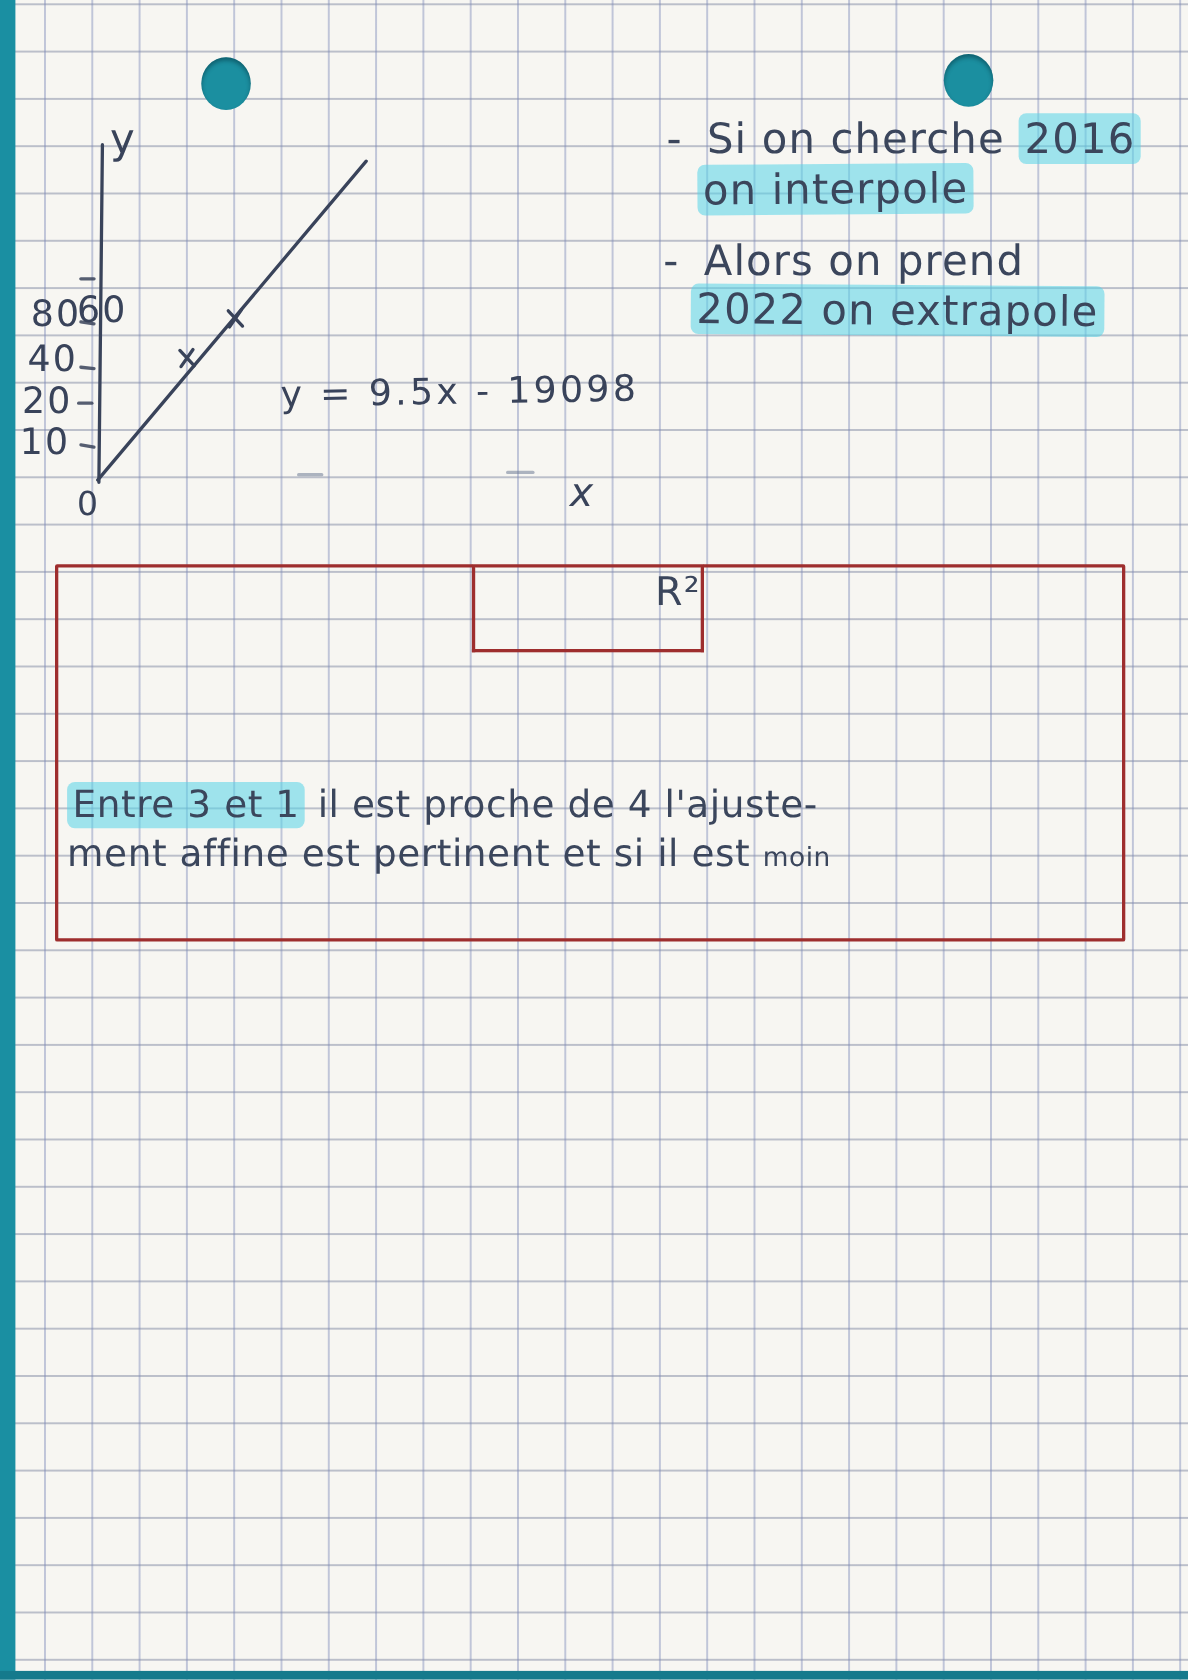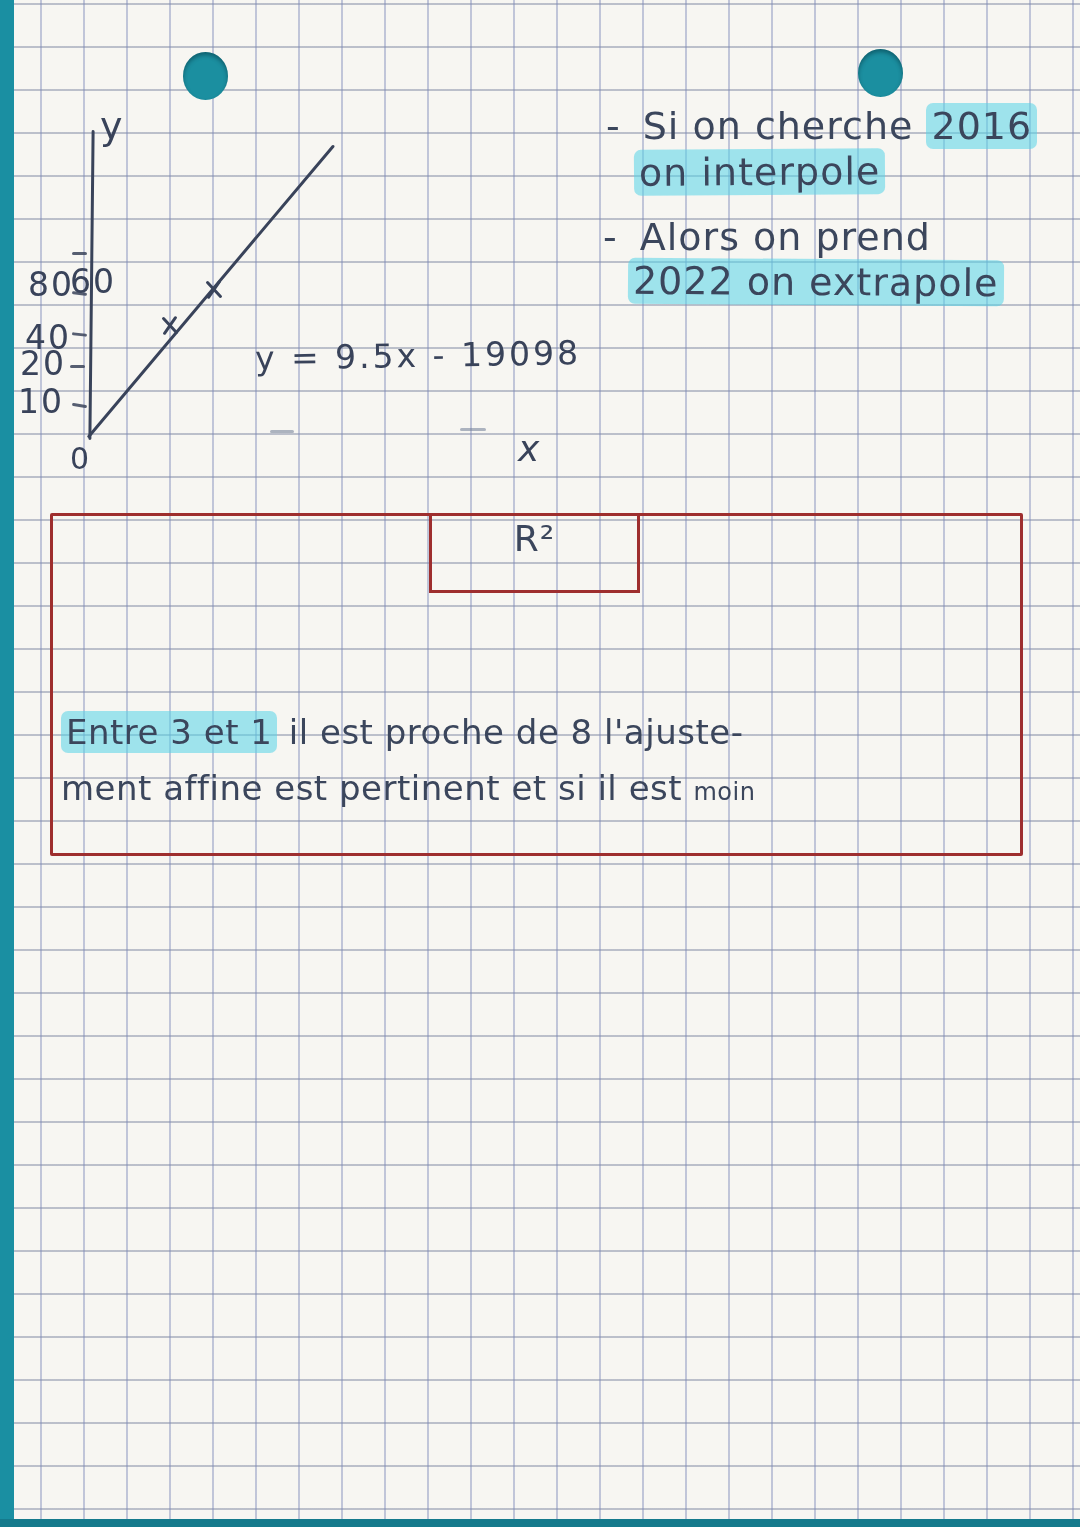--- a/index.html
+++ b/index.html
@@ -22,21 +22,21 @@
   .hole.h1{left:183px;top:52px;}
   .hole.h2{left:858px;top:49px;}
 
   
   .ink{color:#39435a;}
   .yaxis{position:absolute;left:90px;top:130px;width:3px;height:310px;background:#39435a;transform:rotate(.6deg);border-radius:2px;}
   .ylab{position:absolute;left:100px;top:104px;font-size:38px;}
   .xlab{position:absolute;left:518px;top:428px;font-size:36px;font-style:italic;}
   .olab{position:absolute;left:70px;top:441px;font-size:30px;}
   .ytick{position:absolute;font-size:33px;letter-spacing:2px;}
-  .t80{left:28px;top:222px;margin-top:43px;} .t60{left:25px;top:262px;margin-left:45px;} .t40{left:25px;top:306px;margin-top:12px;}
+  .t80{left:28px;top:222px;margin-top:43px;} .t60{left:25px;top:262px;margin-left:45px;} .t40{left:25px;top:306px;}
   .t20{left:20px;top:344px;} .t10{left:18px;top:382px;}
   .tickdash{position:absolute;width:15px;height:3px;background:#39435a;border-radius:2px;opacity:.85;}
   .d80{left:72px;top:252px;} .d60{left:72px;top:292px;transform:rotate(8deg);} .d40{left:72px;top:333px;transform:rotate(6deg);}
   .d20{left:70px;top:365px;} .d10{left:72px;top:404px;transform:rotate(10deg);}
   .dataline{position:absolute;left:88px;top:436px;width:382px;height:3.4px;background:#39435a;border-radius:2px;transform-origin:0 50%;transform:rotate(-49.9deg);}
   .cross{position:absolute;width:22px;height:22px;}
   .cross i{position:absolute;left:0;top:10px;width:22px;height:3px;background:#39435a;border-radius:2px;display:block;}
   .cross i:nth-child(1){transform:rotate(47deg);}
   .cross i:nth-child(2){transform:rotate(-55deg);}
   .c1{left:159px;top:314px;} .c2{left:203px;top:278px;}
@@ -48,27 +48,27 @@
   .note{position:absolute;font-size:38px;letter-spacing:1px;white-space:nowrap;}
   .hl{background:rgba(86,211,232,.55);border-radius:7px;padding:1px 5px;box-decoration-break:clone;}
   .n1l1{left:606px;top:104px;}
   .n1l2{left:634px;top:150px;transform:rotate(-.4deg);}
   .n2l1{left:603px;top:215px;}
   .n2l2{left:628px;top:260px;transform:rotate(.4deg);}
   .bullet{margin-right:22px;}
 
   
   .rbox{position:absolute;left:50px;top:513px;width:967px;height:337px;border:3.5px solid #9e2e2e;border-radius:2px;}
-  .rtab{position:absolute;left:376px;top:-3.5px;width:205px;height:74px;border:3.5px solid #9e2e2e;border-top-color:transparent;text-align:center;}
+  .rtab{position:absolute;left:376px;top:-3.5px;width:205px;height:74px;border:3.5px solid #9e2e2e;border-top-color:transparent;text-align:right;}
   .rtab .t{font-size:36px;letter-spacing:1px;position:relative;top:2px;}
   .bline{position:absolute;font-size:34px;letter-spacing:.5px;white-space:nowrap;}
   .b1{left:14px;top:80px;}
   .b2{left:14px;top:124px;}
   .b3{left:8px;top:196px;}
-  .b4{left:8px;top:252px;}
+  .b4{left:8px;top:240px;}
   .b5{left:8px;top:284px;}
   .small{font-size:24px;}
 </style>
 </head>
 <body>
 
 <div class="page">
 
   <div class="edge-left"></div>
   <div class="edge-bottom"></div>
@@ -117,20 +117,20 @@
     <div class="note n2l2">
       <span class="hl">2022 on extrapole</span>
     </div>
   </div>
 
   <div class="rbox">
     <div class="rtab">
       <span class="t">R²</span>
     </div>
     <div class="bline b3">
-      <span class="hl">Entre 3 et 1</span><span> il est proche de 8 l'ajuste-</span>
+      <span class="hl">Entre 3 et 1</span><span> il est proche de 4 l'ajuste-</span>
     </div>
     <div class="bline b4">
       <span>ment affine est pertinent et si il est </span><span class="small">moin</span>
     </div>
   </div>
 
 </div>
 
 </body></html>

